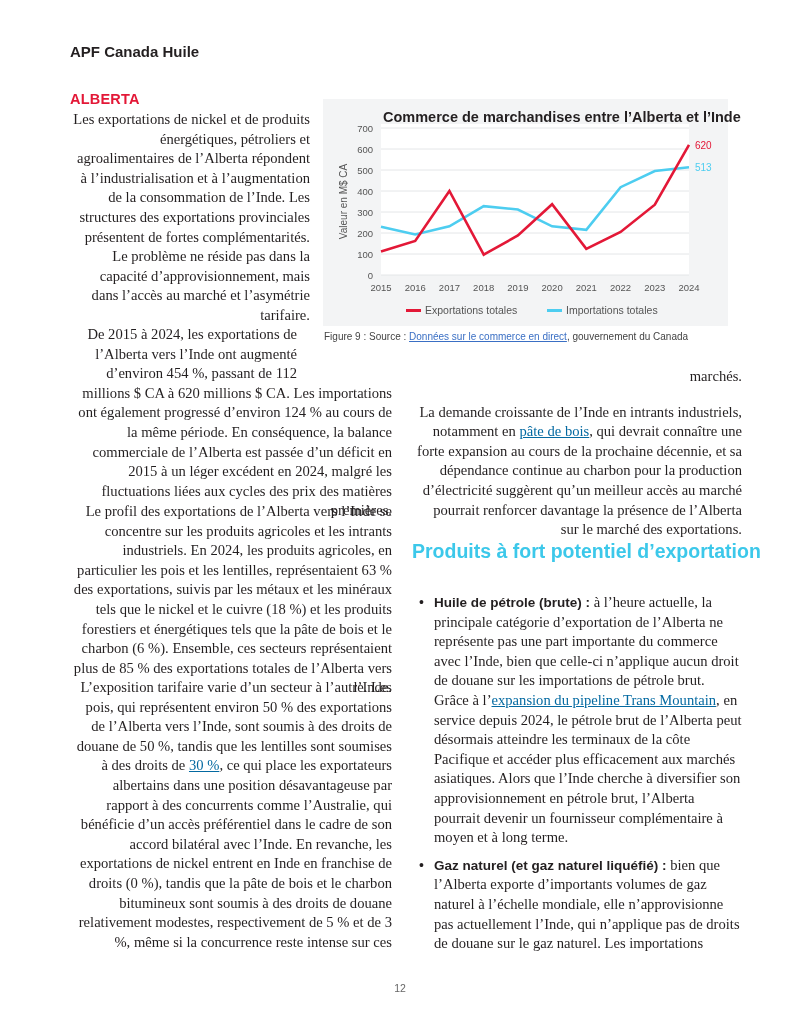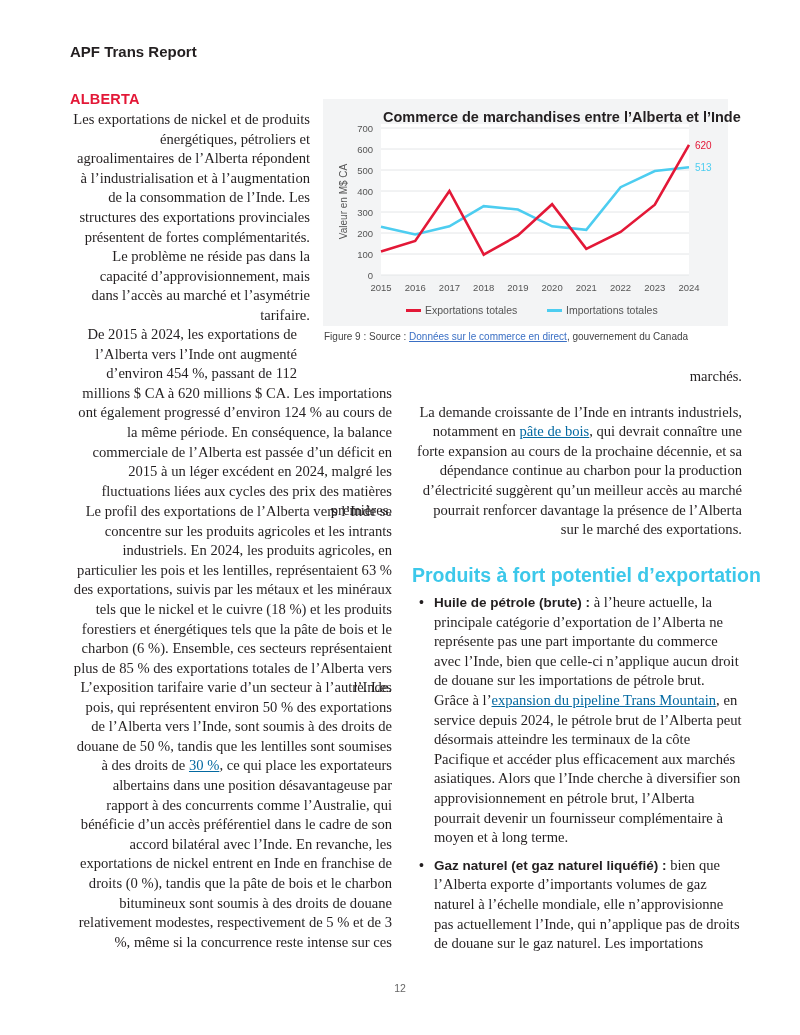--- a/index.html
+++ b/index.html
@@ -8,32 +8,32 @@
   .serif { font-family: "Liberation Serif", "DejaVu Serif", serif; }
   .header { position: absolute; left: 70px; top: 43px; font-size: 15px; font-weight: bold; color: #231f20; }
   .section-label { position: absolute; left: 70px; top: 91px; font-size: 14.5px; font-weight: bold; color: #e31837; letter-spacing: 0.2px; text-align: center; }
   .p { font-size: 14.6px; line-height: 19.6px; margin: 0; color: #231f20; }
   .block { position: absolute; text-align: right; }
   a.lnk { color: #0369a1; text-decoration: underline; }
   .chart-box { position: absolute; left: 323px; top: 99px; width: 405px; height: 227px; background: #f3f4f5; }
   .chart-title { position: absolute; left: 383px; top: 109px; font-size: 14.5px; font-weight: bold; color: #231f20; white-space: nowrap; text-align: center; }
   .caption { position: absolute; left: 324px; top: 331px; font-size: 10px; color: #444; white-space: nowrap; }
   .caption a { color: #3a6fc4; text-decoration: underline; }
-  .h2 { position: absolute; left: 412px; top: 564px; font-size: 19.5px; font-weight: bold; color: #3cc8ea; white-space: nowrap; }
+  .h2 { position: absolute; left: 412px; top: 540px; font-size: 19.5px; font-weight: bold; color: #3cc8ea; white-space: nowrap; }
   .bullet-list { position: absolute; left: 412px; top: 593px; width: 330px; margin: 0; padding: 0; list-style: none; }
   .bullet-list li { position: relative; padding-left: 22px; margin-bottom: 8px; }
   .bullet-list li .dot { position: absolute; left: 7px; top: 0; font-size: 14px; }
   .bold-sans { font-family: "Liberation Sans", "DejaVu Sans", sans-serif; font-weight: bold; font-size: 13.5px; }
   .pagenum { position: absolute; left: 0; width: 800px; top: 982px; text-align: center; font-size: 10.5px; color: #666; }
   svg text { font-family: "Liberation Sans", "DejaVu Sans", sans-serif; }
 </style>
 </head>
 <body>
 
-<div class="header sans">APF Trans Report</div>
+<div class="header sans">APF Canada Huile</div>
 
 <div class="section-label sans">ALBERTA</div>
 
 <div class="block serif" style="left:70px; top:110px; width:240px;">
   <p class="p">Les exportations de nickel et de produits énergétiques, pétroliers et agroalimentaires de l’Alberta répondent à l’industrialisation et à l’augmentation de la consommation de l’Inde. Les structures des exportations provinciales présentent de fortes complémentarités. Le problème ne réside pas dans la capacité d’approvisionnement, mais dans l’accès au marché et l’asymétrie tarifaire.</p>
 </div>
 
 <div class="chart-box"></div>
 <div class="chart-title sans">Commerce de marchandises entre l’Alberta et l’Inde</div>
 <svg id="chart-svg" style="position:absolute; left:323px; top:99px;" width="405" height="227" viewBox="0 0 405 227">

